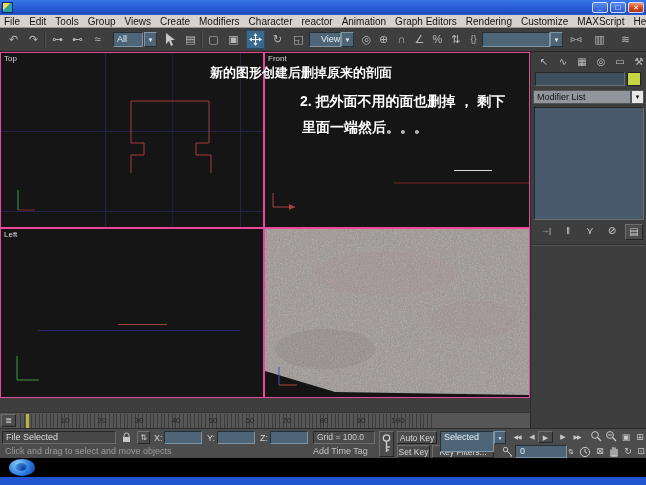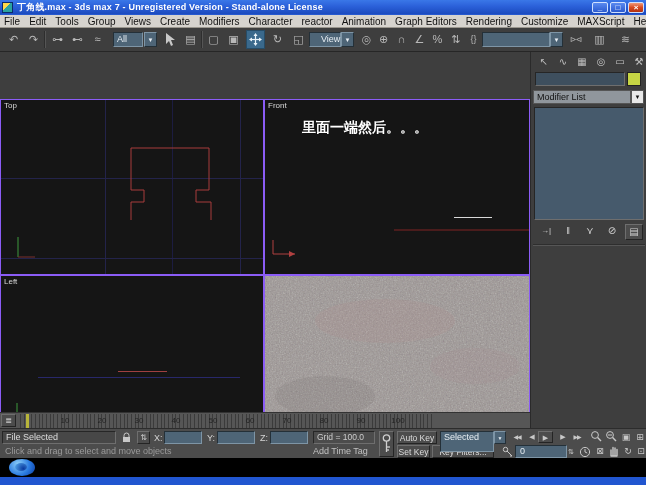--- a/index.html
+++ b/index.html
@@ -26,21 +26,21 @@
   .toolbar{left:0;top:28px;width:646px;height:24px;background:#3e3e3e;border-bottom:1px solid #262626;box-sizing:border-box;}
   .ticon{position:absolute;top:2px;width:19px;height:19px;color:#b8b8b8;font-size:11px;
     line-height:19px;text-align:center;}
   .ticon.active{background:#3a698c;border:1px solid #274c66;box-sizing:border-box;line-height:17px;}
   .tsep{position:absolute;top:3px;width:1px;height:17px;background:#2e2e2e;border-right:1px solid #555;}
   .field{background:#4e6577;border:1px solid;border-color:#243038 #7e95a6 #7e95a6 #243038;
     color:#e6edf2;box-sizing:border-box;}
   .dd-arrow{background:#4e6577;border:1px solid;border-color:#7e95a6 #243038 #243038 #7e95a6;
     color:#e8eef4;text-align:center;box-sizing:border-box;}
   
-  .vpgrid{left:0;top:52px;width:530px;height:346px;background:#8b5cf6;margin-top:47px;}
+  .vpgrid{left:0;top:52px;width:530px;height:346px;background:#ec4899;}
   .vp{position:absolute;background:#151515;overflow:hidden;}
   .vp-label{position:absolute;left:3px;top:1px;font-size:8px;color:#d8d8d8;}
   .gridline{position:absolute;background:#23234a;}
   .anno{position:absolute;color:#fff;font-weight:bold;white-space:nowrap;z-index:6;
     text-shadow:0 0 1px #000;}
   
   .cmdpanel{left:530px;top:52px;width:116px;height:376px;background:#3e3e3e;border-left:1px solid #2a2a2a;box-sizing:border-box;}
   .cp-tab{position:absolute;top:2px;width:18px;height:16px;color:#c0c0c0;font-size:10px;line-height:16px;text-align:center;}
   .btn3d{background:#4c4c4c;border:1px solid;border-color:#6e6e6e #242424 #242424 #6e6e6e;box-sizing:border-box;}
   .sunk{border:1px solid;border-color:#262626 #6e6e6e #6e6e6e #262626;box-sizing:border-box;}
@@ -66,21 +66,20 @@
   .bottomstrip{left:0;top:477px;width:646px;height:8px;background:#2156d0;}
   svg{display:block;}
 </style>
 </head>
 <body>
 
 <div class="app">
 
   <div class="abs titlebar">
     <div class="abs win-icon"></div>
-    <div class="abs title-text">丁角线.max - 3ds max 7  - Unregistered Version - Stand-alone License</div>
     <div class="abs caption-btn" style="right:38px;">_</div>
     <div class="abs caption-btn" style="right:20px;">□</div>
     <div class="abs caption-btn" style="right:2px;background:linear-gradient(#f09a7a,#d84a20 50%,#b03010);">×</div>
   </div>
 
   <div class="abs menubar">
     <span class="menu-item">File</span>
     <span class="menu-item">Edit</span>
     <span class="menu-item">Tools</span>
     <span class="menu-item">Group</span>
@@ -140,20 +139,22 @@
     <div class="ticon" style="left:428px;">%</div>
     <div class="ticon" style="left:446px;">⇅</div>
     <div class="ticon" style="left:464px;font-size:9px;">{}</div>
     <div class="abs field" style="left:482px;top:4px;width:68px;height:15px;"></div>
     <div class="abs dd-arrow" style="left:550px;top:4px;width:13px;height:15px;font-size:6px;line-height:14px;">▼</div>
     <div class="ticon" style="left:566px;font-size:8px;letter-spacing:-1px;">⊳⊲</div>
     <div class="ticon" style="left:590px;">▥</div>
     <div class="ticon" style="left:616px;">≋</div>
   </div>
 
+  <div class="anno" style="left:210px;top:64px;font-size:13px;">新的图形创建后删掉原来的剖面</div>
+  <div class="anno" style="left:300px;top:93px;font-size:14px;">2. 把外面不用的面也删掉 ， 剩下</div>
   <div class="anno" style="left:302px;top:119px;font-size:14px;">里面一端然后。。。</div>
 
   <div class="abs vpgrid">
 
     <div class="vp" style="left:1px;top:1px;width:262px;height:174px;">
       <div class="gridline" style="left:104px;top:0;width:1px;height:174px;"></div>
       <div class="gridline" style="left:171px;top:0;width:1px;height:174px;background:#1c1c40;"></div>
       <div class="gridline" style="left:239px;top:0;width:1px;height:174px;"></div>
       <div class="gridline" style="left:0;top:78px;width:262px;height:1px;"></div>
       <div class="gridline" style="left:0;top:158px;width:262px;height:1px;"></div>

